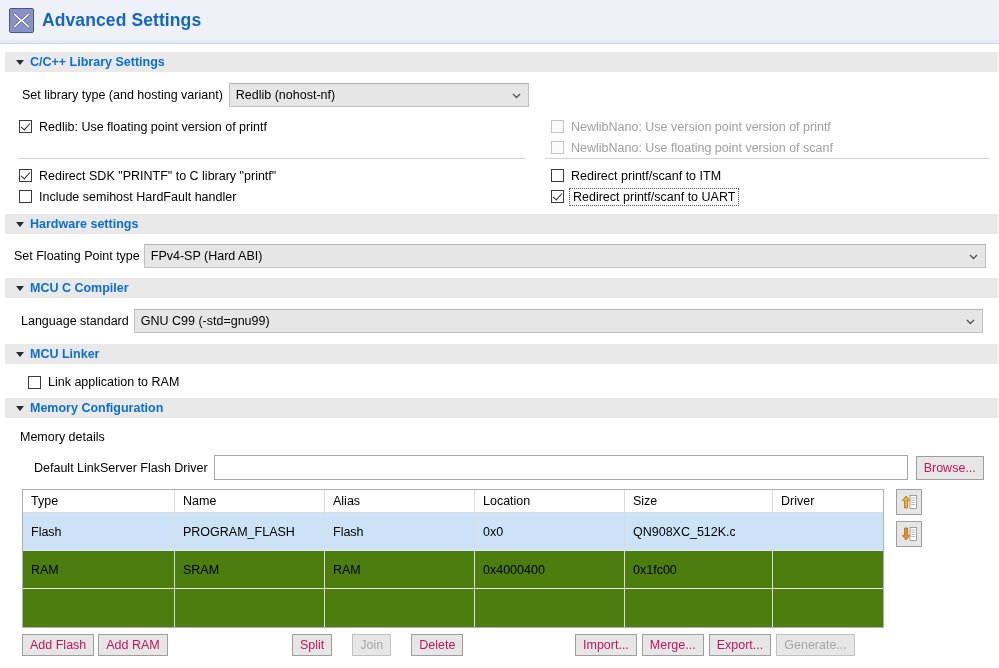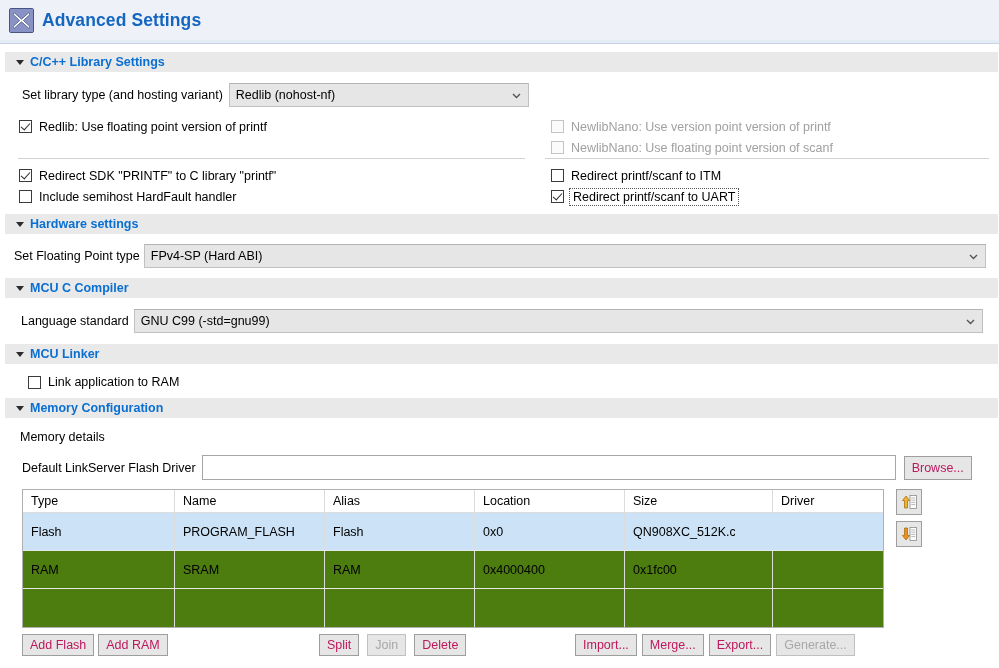--- a/index.html
+++ b/index.html
@@ -314,21 +314,21 @@
 
   <div class="sect" style="margin-top:9px;">
     <span class="tri"></span>
     <span class="sect-label">Memory Configuration</span>
   </div>
 
   <div style="margin-top:12px; padding-left:20px;">
     <span>Memory details</span>
   </div>
 
-  <div class="row" style="margin-top:11px; padding-left:22px;">
+  <div class="row" style="margin-top:11px; padding-left:34px;">
     <span class="lbl">Default LinkServer Flash Driver</span>
     <input class="tinput" style="width: 694px; margin-left: 6px;" type="text" placeholder="">
     <button class="btn" style="margin-left:8px; height:24px;">Browse...</button>
   </div>
 
   <div class="row" style="margin-top:9px; padding-left:22px; align-items:flex-start;">
     <div class="tbl">
       <div class="trow head">
         <div class="tcell" style="width:152px;">Type</div>
         <div class="tcell" style="width:150px;">Name</div>
@@ -387,21 +387,21 @@
         </svg>
       </div>
     </div>
   </div>
 
   <div style="position:relative; margin-top:6px; height:24px;">
     <div style="position:absolute; left:22px; display:flex; gap:4px;">
       <button class="btn">Add Flash</button>
       <button class="btn">Add RAM</button>
     </div>
-    <div style="position:absolute; left:319px; display:flex; gap:8px;">
+    <div style="position:absolute; left:292px; display:flex; gap:20px;">
       <button class="btn">Split</button>
       <button class="btn dis">Join</button>
       <button class="btn">Delete</button>
     </div>
     <div style="position:absolute; left:575px; display:flex; gap:5px;">
       <button class="btn">Import...</button>
       <button class="btn">Merge...</button>
       <button class="btn">Export...</button>
       <button class="btn dis">Generate...</button>
     </div>

